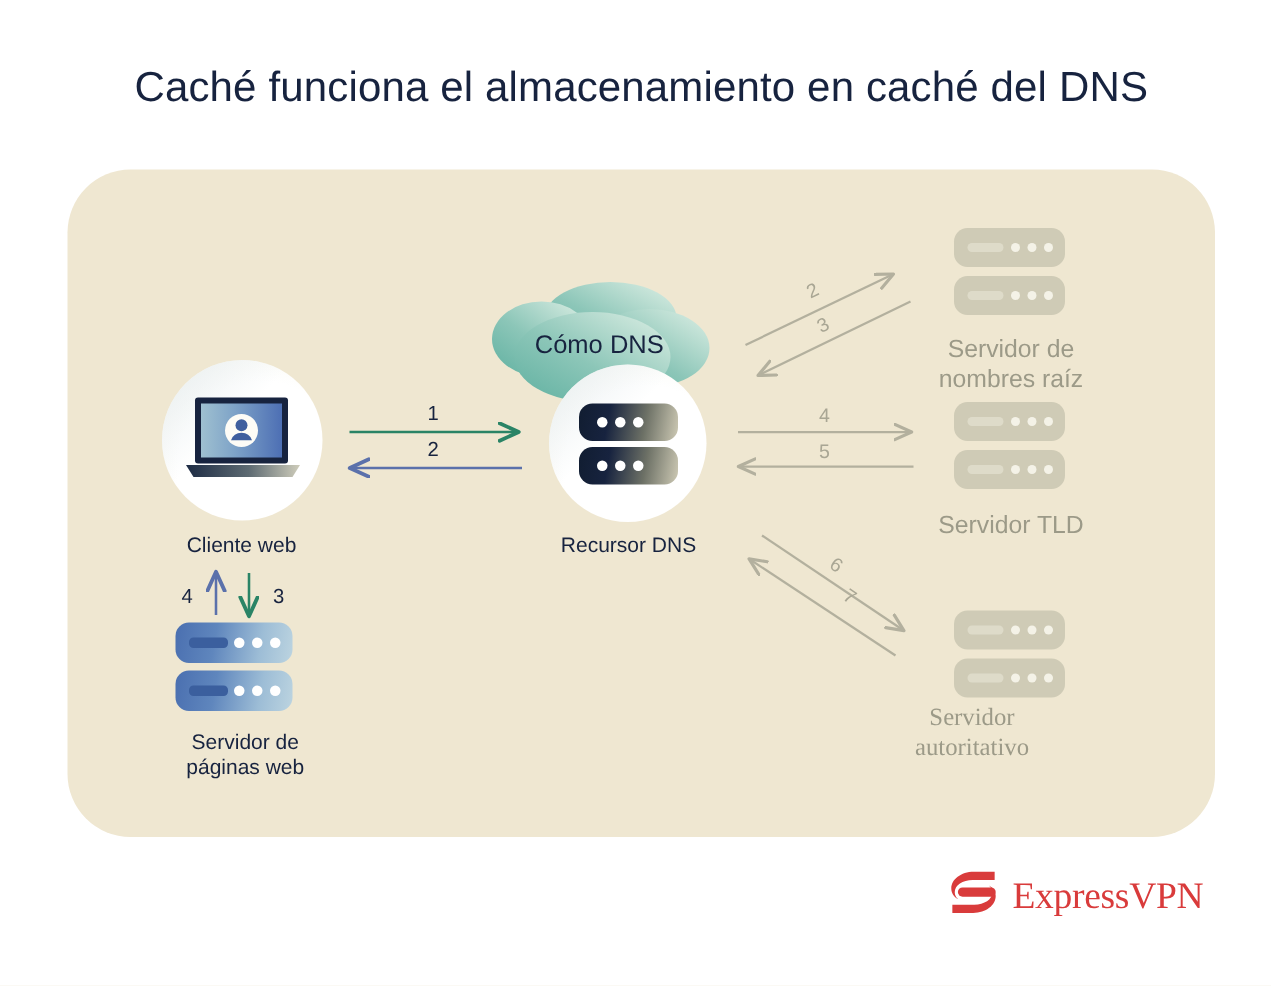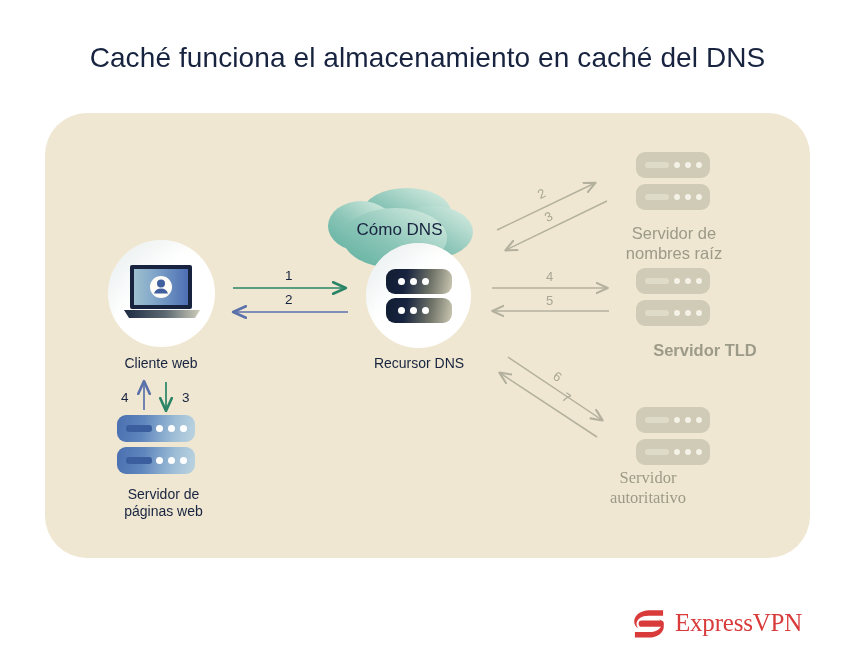--- a/index.html
+++ b/index.html
@@ -144,22 +144,23 @@
     width: 157px;
     text-align: center;
     font-size: 17px;
     color: #17233f;
   }
 
   
   #logo {
     position: absolute;
     left: 632px;
-    top: 609px;
-    display: flex;
+    top: 580px;
+    display: flex;
+    align-items: center;
     gap: 9px;
   }
   #logo-text {
     font-family: "Liberation Serif", serif;
     font-size: 25px;
     color: #d93b3b;
     letter-spacing: -0.2px;
   }
 </style>
 </head>
@@ -285,21 +286,21 @@
   </div>
   <div class="unit" style="height:26px;">
     <div class="bar" style="left:9px; top:10px; width:24px; height:6px;"></div>
     <div class="dots" style="right:8px; top:10px; gap:5px;">
       <i style="width:6px;height:6px;"></i>
         <i style="width:6px;height:6px;"></i>
         <i style="width:6px;height:6px;"></i>
     </div>
   </div>
 </div>
-<div class="node-label label-muted" style="left:624px; top:340px; width:162px;font-weight:bold;">Servidor TLD</div>
+<div class="node-label label-muted" style="left:593px; top:340px; width:162px;">Servidor TLD</div>
 
 <div class="rack faded" style="left:636px; top:407px; width:74px; height:58px;">
   <div class="unit" style="height:26px;">
     <div class="bar" style="left:9px; top:10px; width:24px; height:6px;"></div>
     <div class="dots" style="right:8px; top:10px; gap:5px;">
       <i style="width:6px;height:6px;"></i>
         <i style="width:6px;height:6px;"></i>
         <i style="width:6px;height:6px;"></i>
     </div>
   </div>

